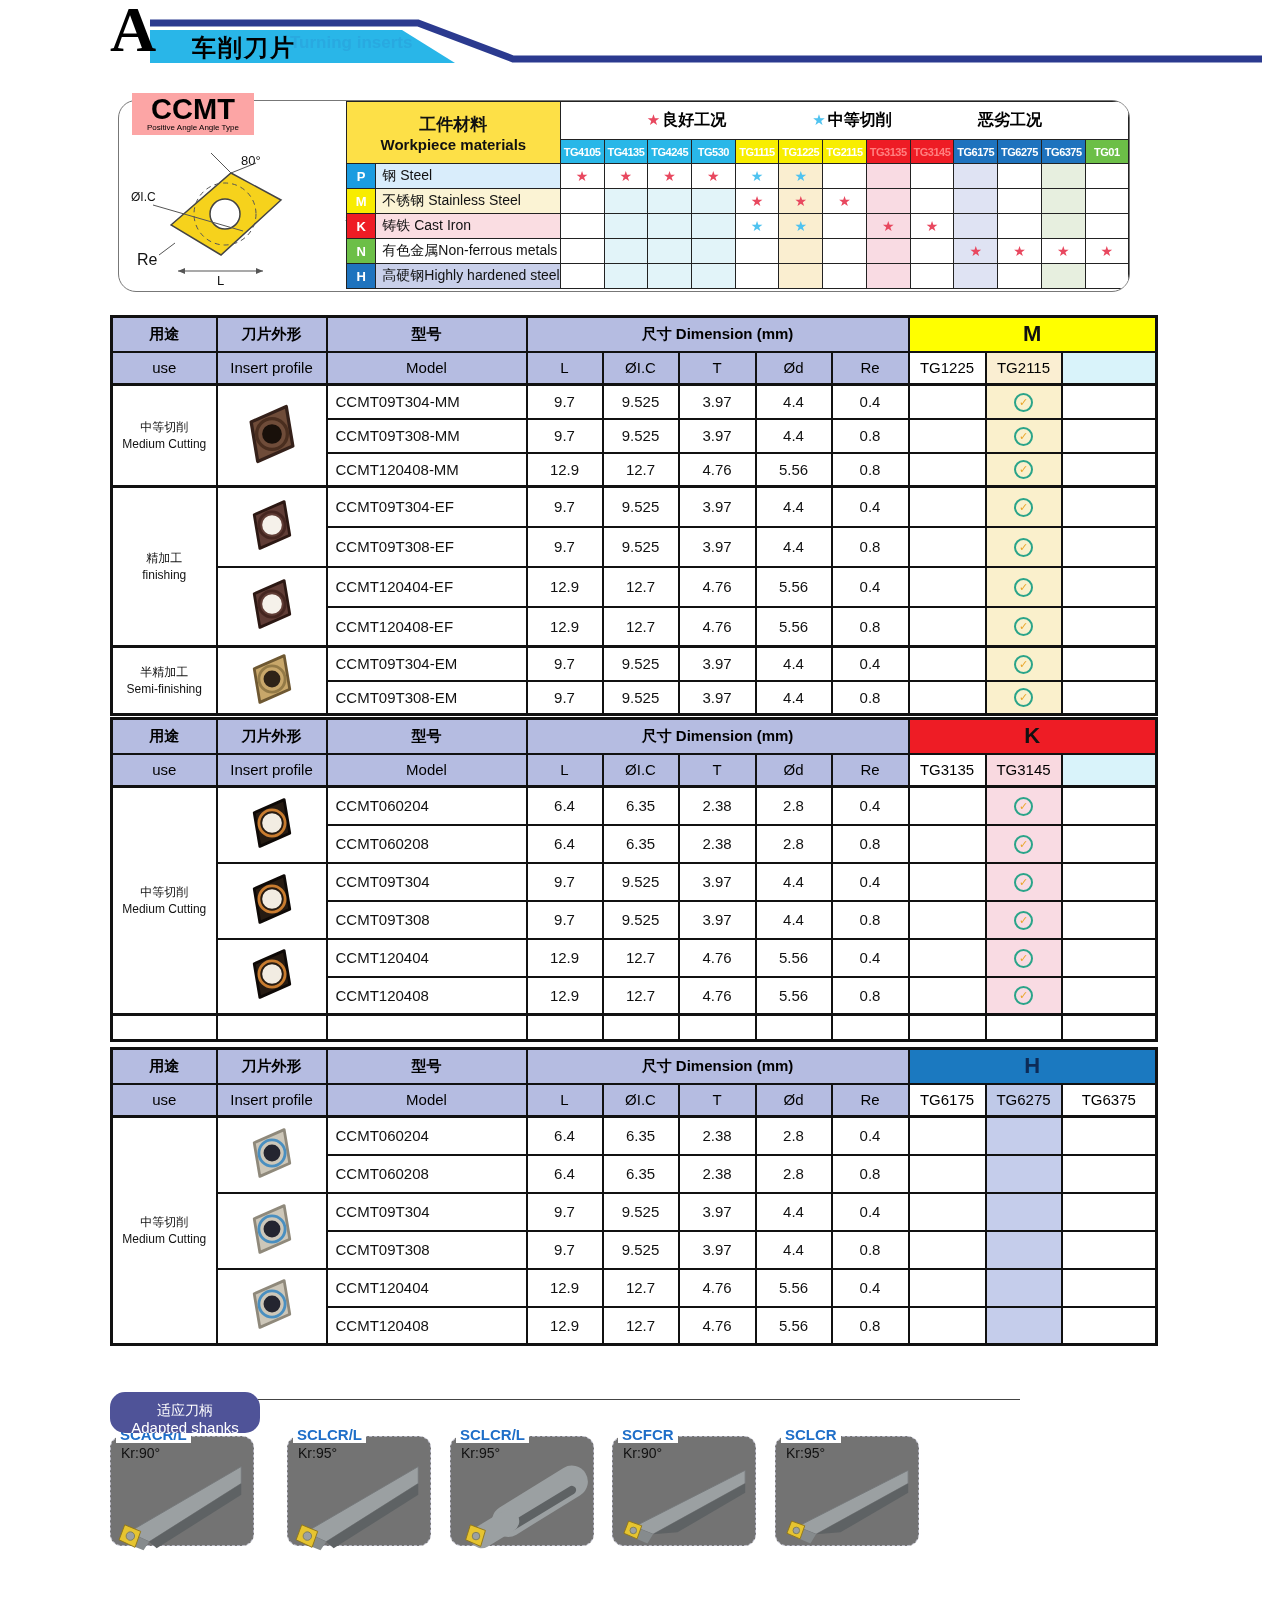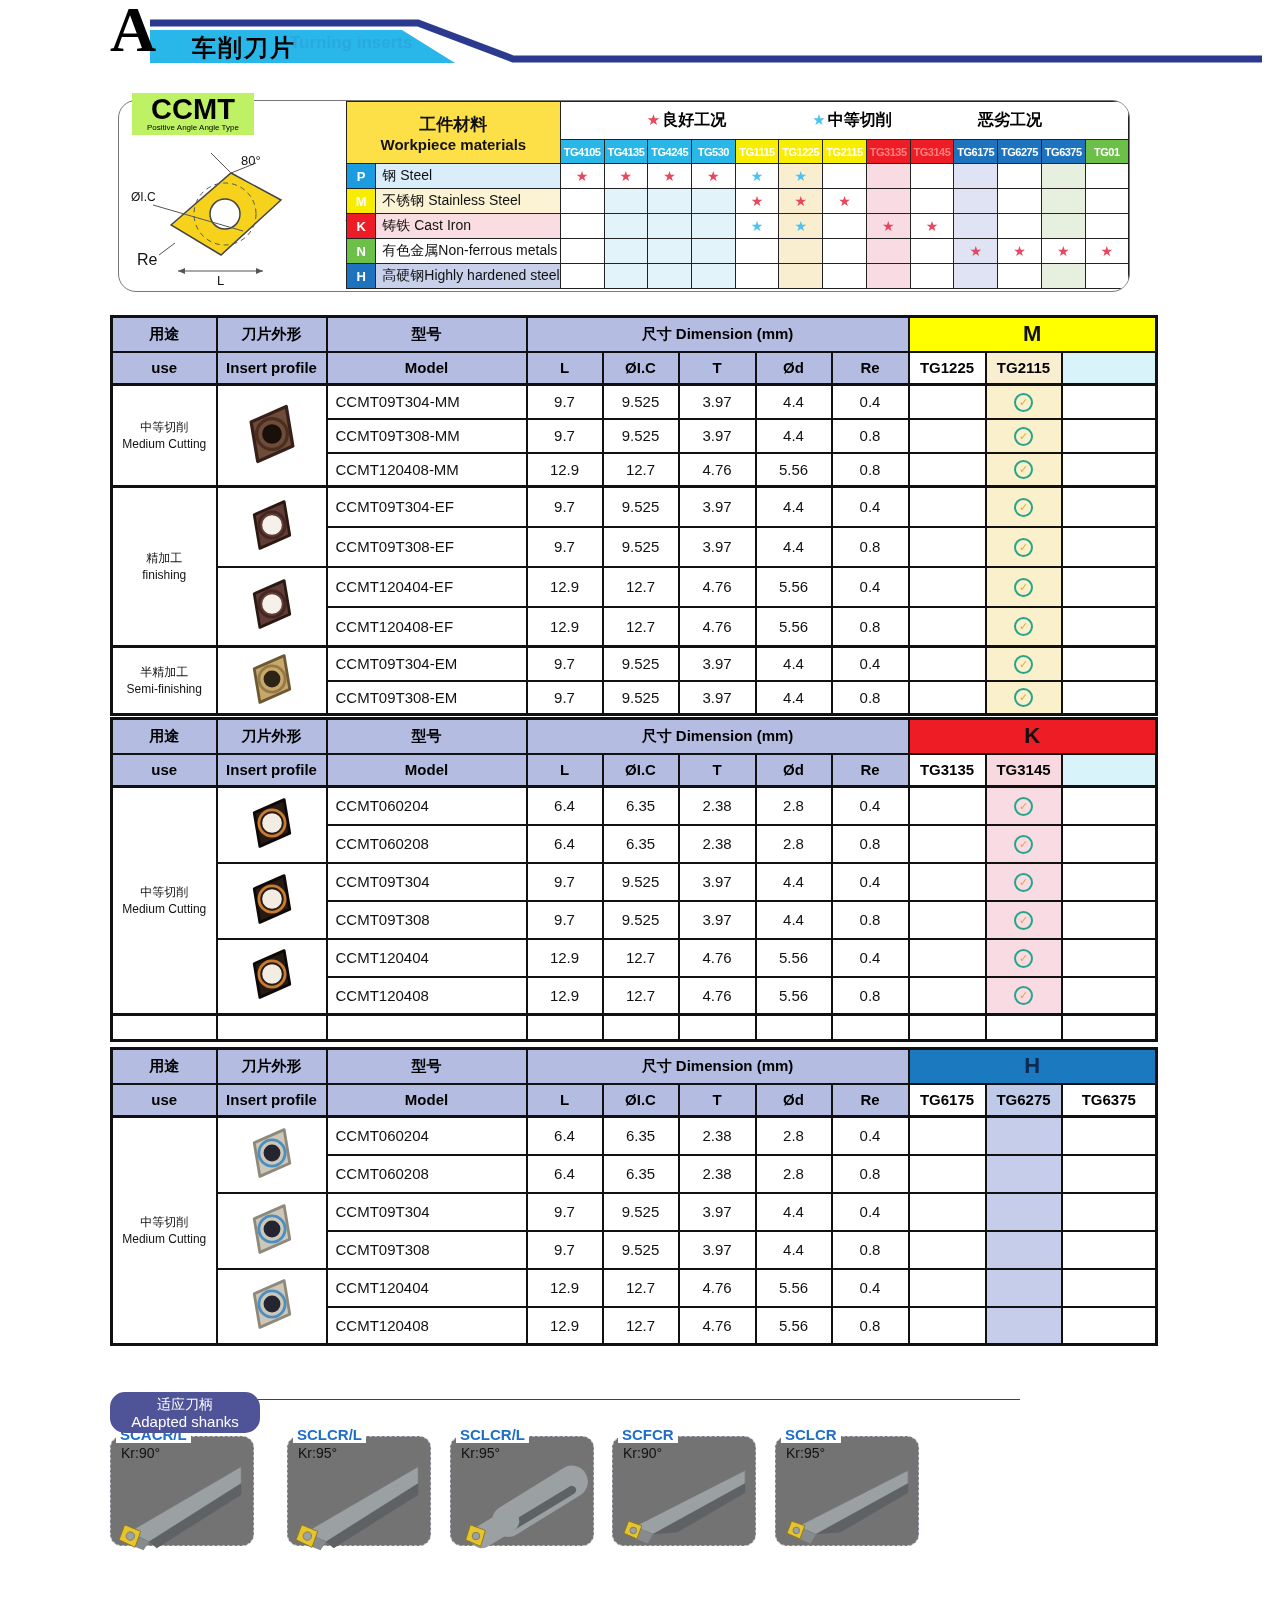--- a/index.html
+++ b/index.html
@@ -11,21 +11,21 @@
   .banner svg{position:absolute;left:0;top:0;}
   .banner .letterA{position:absolute;left:110px;top:-2px;font-family:"Liberation Serif","DejaVu Serif",serif;
         font-size:64px;font-weight:bold;color:#000;line-height:1;}
   .banner .catCn{position:absolute;left:192px;top:32px;font-size:24px;font-weight:bold;color:#000;letter-spacing:2px;}
   .banner .catEn{position:absolute;left:290px;top:33px;font-size:17px;font-weight:bold;color:#29a9e0;}
 
   
   .ccmt-sec{position:absolute;left:118px;top:100px;width:1010px;height:190px;}
   .ccmt-frame{position:absolute;left:0;top:0;width:1010px;height:190px;border:1.5px solid #777;
         border-radius:18px;overflow:hidden;background:#fff;}
-  .ccmt-badge{position:absolute;left:14px;top:-7px;width:118px;background:#bef264;color:#000;
+  .ccmt-badge{position:absolute;left:14px;top:-7px;width:118px;background:#fca5a5;color:#000;
         text-align:center;padding:1px 2px 3px 2px;z-index:3;}
   .ccmt-badge .t{font-size:29px;font-weight:bold;line-height:1.05;}
   .ccmt-badge .s{font-size:8px;line-height:1;}
   .diagram{position:absolute;left:4px;top:42px;}
 
   
   #materials-table{position:absolute;left:227px;top:0;border-collapse:collapse;table-layout:fixed;}
   #materials-table th,#materials-table td{border:1.5px solid #222;padding:0;overflow:hidden;
         text-align:center;vertical-align:middle;}
   #materials-table .wm-cn{font-size:17px;font-weight:bold;}
@@ -37,33 +37,33 @@
   .matName{text-align:left !important;padding-left:6px !important;font-size:14px;white-space:nowrap;}
   .starCell{font-size:14px;line-height:1;}
   .star-red{color:#e8485f;}
   .star-blue{color:#4fc3f0;}
 
   
   .spec{position:absolute;left:110px;border-collapse:collapse;table-layout:fixed;background:#fff;
         border:3px solid #111;}
   .spec th,.spec td{border:2px solid #111;padding:0;text-align:center;vertical-align:middle;overflow:hidden;}
   .spec thead th{background:#b5bce1;font-weight:600;font-size:15px;color:#000;}
-  .spec thead tr:last-child th{font-weight:700;border-bottom-width:3px;margin-top:8px;}
+  .spec thead tr:last-child th{font-weight:400;border-bottom-width:3px;margin-top:8px;}
   .spec .bandTh{font-size:22px;font-weight:bold;}
   .spec .modelCell{text-align:left;padding-left:8px;font-size:15px;white-space:nowrap;}
   .spec .dimCell{font-size:15px;}
   .spec .useCell div{font-size:12px;line-height:1.35;}
   .spec tr.gsep>td{border-top-width:3px;}
   .chk{display:inline-flex;align-items:center;justify-content:center;width:15px;height:15px;
         border-radius:50%;border:2px solid #2aa489;color:#e9a62a;font-size:11px;font-weight:bold;line-height:1;}
 
   
   .shank-badge{position:absolute;left:110px;top:1392px;width:150px;height:41px;background:#4f5398;
         border-radius:15px;color:#fff;text-align:center;z-index:2;}
-  .shank-badge .cn{font-size:14px;line-height:1.35;padding-top:3px;}
+  .shank-badge .cn{font-size:14px;line-height:1.35;padding-top:9px;}
   .shank-badge .en{font-size:15px;line-height:1.1;}
   .shank-line{position:absolute;left:258px;top:1399px;width:762px;border-top:1.5px solid #444;}
   .shank-cards{position:absolute;left:110px;top:1430px;width:830px;height:130px;}
   .card{position:absolute;top:6px;width:142px;height:108px;border:1.6px dashed #b9b9c6;border-radius:12px;background:#737373;}
   .card .ttl{position:absolute;top:-11px;left:5px;background:#fff;color:#1e6ec8;font-weight:bold;
         font-size:15px;padding:0 4px;white-space:nowrap;}
   .card .kr{position:absolute;top:8px;left:10px;font-size:14px;color:#111;}
   .card svg{position:absolute;left:3px;top:12px;}
 </style>
 </head>

